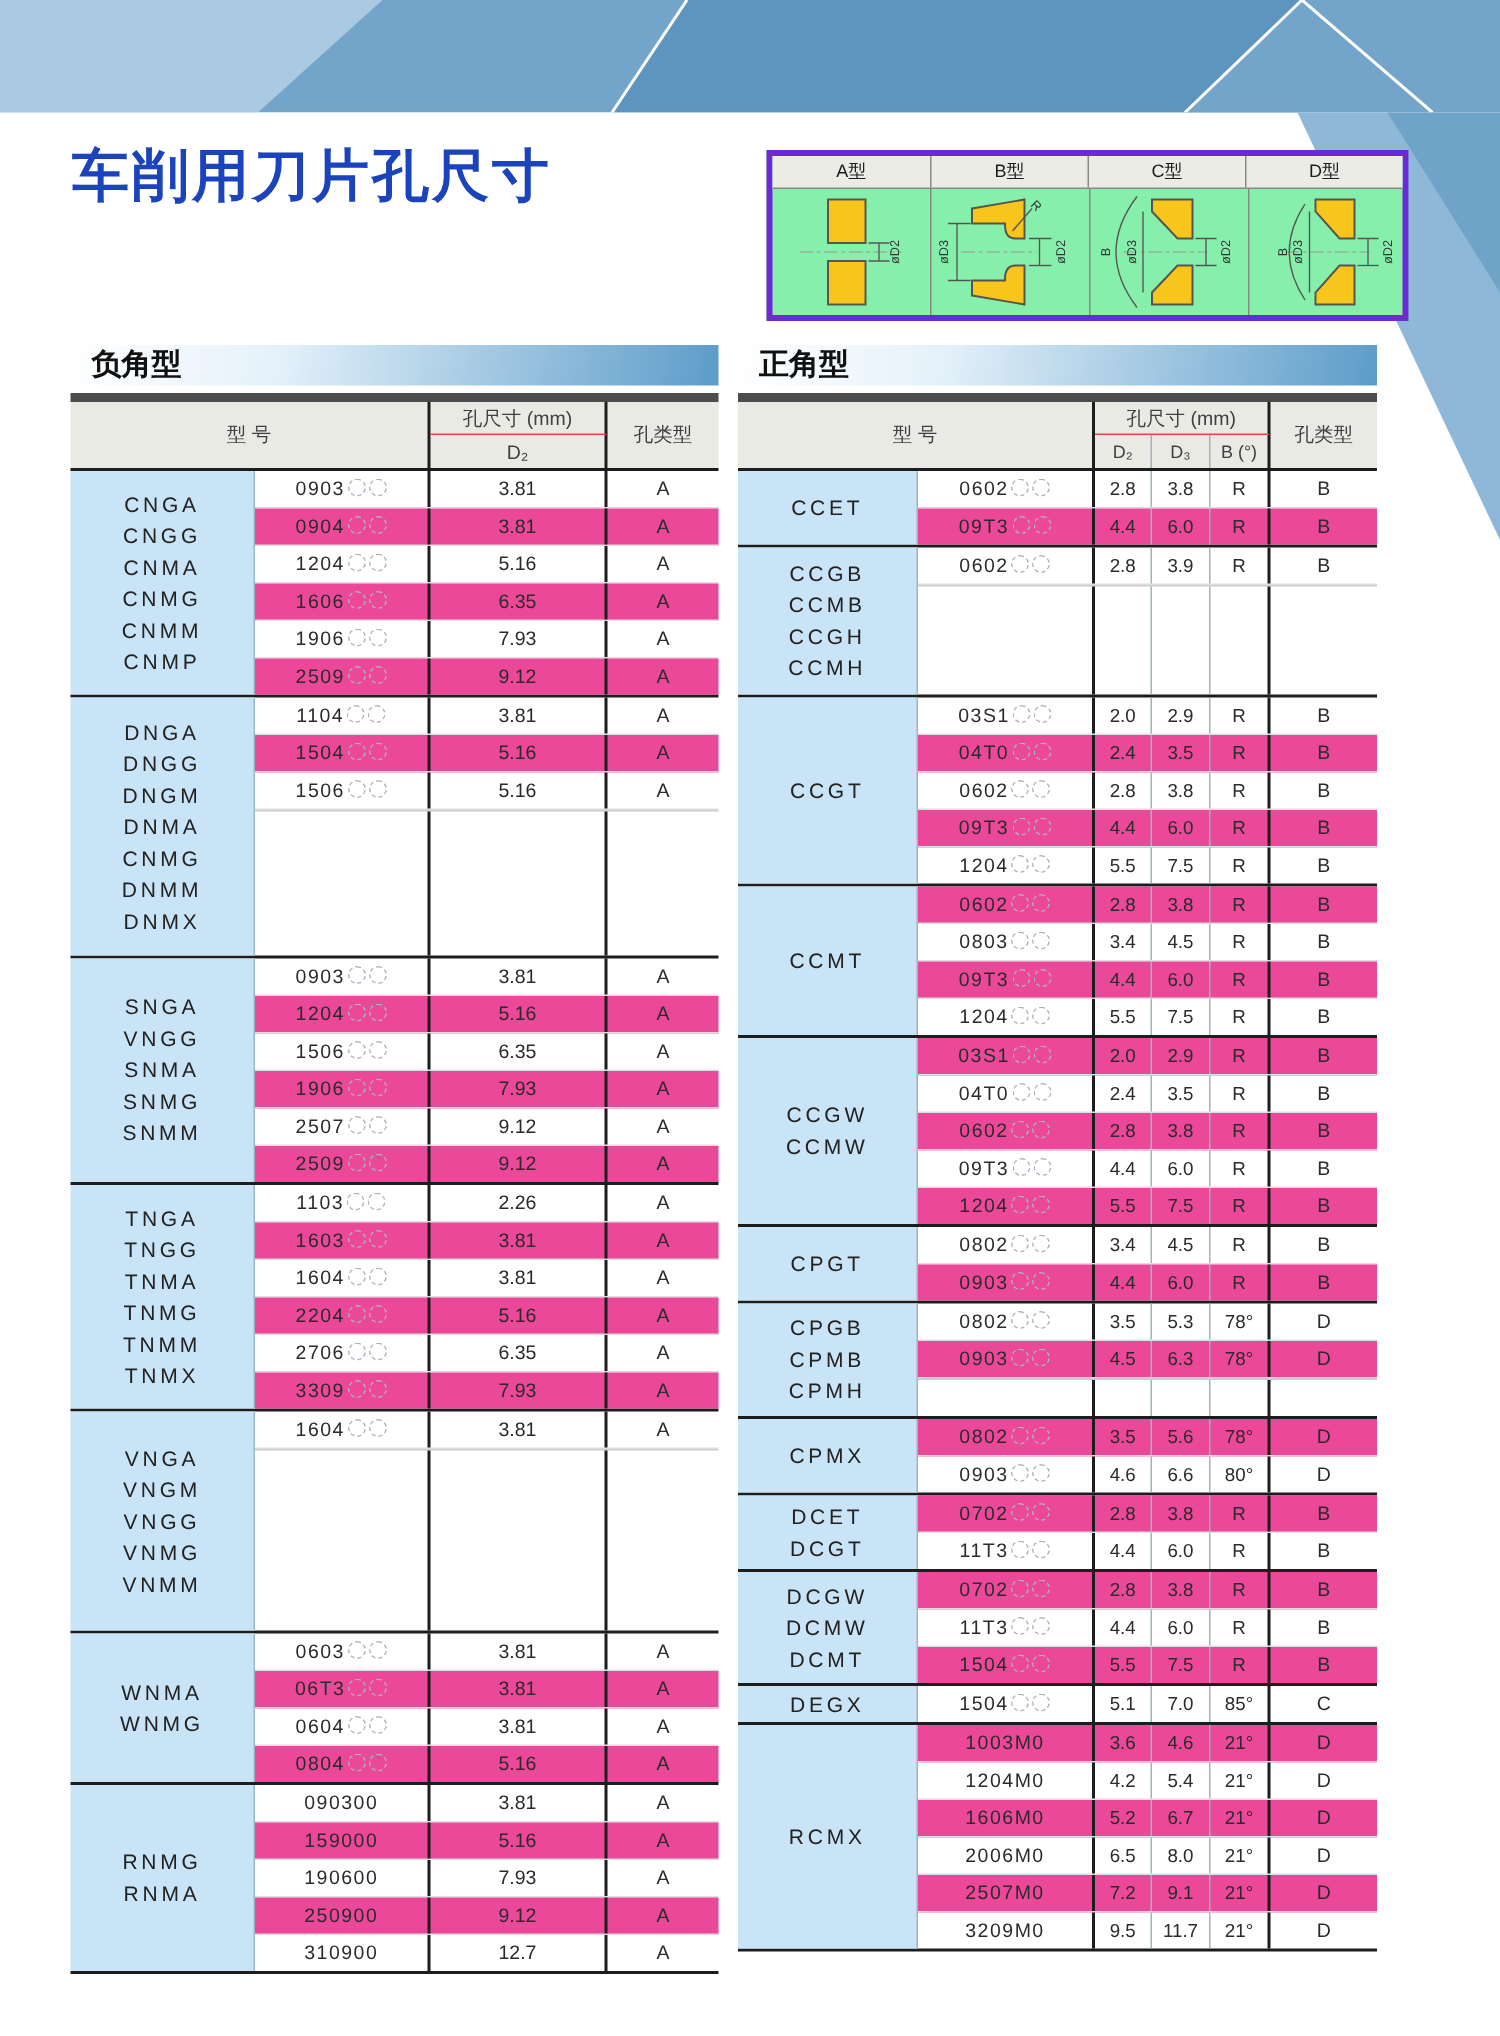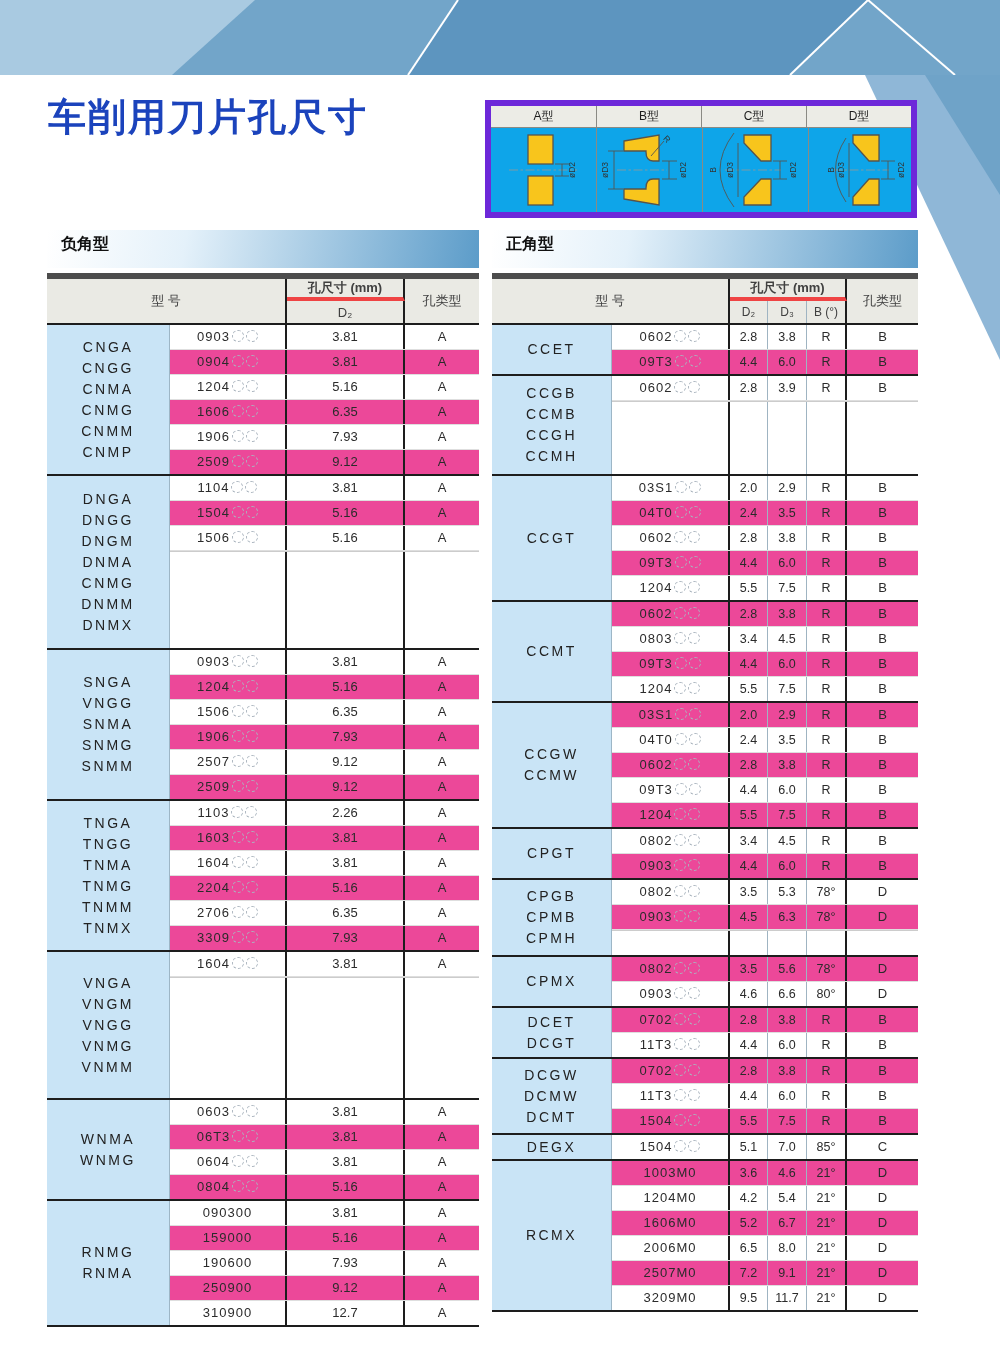--- a/index.html
+++ b/index.html
@@ -8,38 +8,38 @@
 
   
   .banner{position:absolute;left:0;top:0;width:1000px;height:75px;}
   .deco-right{position:absolute;right:0;top:75px;}
 
   
   .title{position:absolute;left:48px;top:92px;margin:0;font-size:38px;font-weight:bold;
          color:#1B43BC;letter-spacing:2px;}
 
   
-  .diagram{position:absolute;left:485px;top:100px;width:420px;border:6px solid #6d28d9;background:#0ea5e9;}
+  .diagram{position:absolute;left:511px;top:100px;width:420px;border:4px solid #6d28d9;background:#86efac;}
   .dg-head{display:grid;grid-template-columns:repeat(4,1fr);background:#ECECE6;border-bottom:1px solid #8a8a84;}
   .dg-hcell{height:21px;line-height:21px;text-align:center;font-size:12px;color:#1c1c1c;}
   .dg-hcell + .dg-hcell{border-left:1px solid #8a8a84;}
   .dg-body{display:grid;grid-template-columns:repeat(4,1fr);}
   .dg-cell{height:84px;}
   .dg-cell + .dg-cell{border-left:1px solid #8a8a84;}
   .yellow{fill:#F8C51C;stroke:#56544e;stroke-width:1.3;}
   .cl{stroke:#9a9a96;stroke-width:0.8;stroke-dasharray:9 2.5 2.5 2.5;fill:none;}
   .dim{stroke:#555550;stroke-width:0.9;fill:none;}
   .dg-cell text{fill:#333;font-size:8.5px;font-family:"Liberation Sans",sans-serif;}
 
   
   .panel{position:absolute;top:230px;}
   .panel.lt{left:47px;width:432px;}
   .panel.rt{left:492px;width:426px;}
 
-  .sec-bar{height:38px;line-height:27px;padding-left:14px;font-size:16px;font-weight:bold;color:#111;
+  .sec-bar{height:27px;line-height:27px;padding-left:14px;font-size:20px;font-weight:bold;color:#111;
            background:linear-gradient(100deg,#ffffff 0%,#e4f1fa 32%,#5c9cc9 100%);box-sizing:border-box;}
   .dark-bar{height:6px;background:#4c4c4c;margin-top:5px;}
 
   .thead{display:grid;grid-template-rows:22px 22px;border-bottom:2px solid #1d1d1d;background:#EAEAE4;
          font-size:13px;color:#404040;}
   .lt .thead{grid-template-columns:123px 117px 118px 74px;}
   .rt .thead{grid-template-columns:120px 118px 38px 39px 40px 71px;}
   .th{display:flex;align-items:center;justify-content:center;box-sizing:border-box;}
   .th.bsub{font-size:12px;}
 
@@ -60,21 +60,21 @@
   .trow.fill{flex:1;border-bottom:none;border-top:1px solid #cccccc;}
   .c{height:24px;line-height:24px;text-align:center;box-sizing:border-box;color:#2b2b2b;}
   .trow.fill .c{height:auto;}
   .c.code{letter-spacing:1px;}
   .lt .c.code,.rt .c.code{border-right:2px solid #1d1d1d;}
   .lt .c.d2{border-right:2px solid #1d1d1d;}
   .rt .c.d2,.rt .c.d3{border-right:1px solid #9fb4c2;font-size:12.5px;}
   .rt .c.b{border-right:2px solid #1d1d1d;font-size:12.5px;}
   .dot{display:inline-block;width:10px;height:10px;border:1px dashed #aab4be;border-radius:50%;
        margin-left:2px;vertical-align:-1px;}
-  .bh-split{border-bottom:4px solid #ef4444;font-weight:bold;}
+  .bh-split{border-bottom:1px solid #ef4444;}
   .br2{border-right:2px solid #1d1d1d;}
   .br1{border-right:1px solid #9fb4c2;}
 </style>
 </head>
 <body>
 
 <div class="page">
 
   <div class="banner">
     <svg width="1000" height="75" viewBox="0 0 1000 75">

